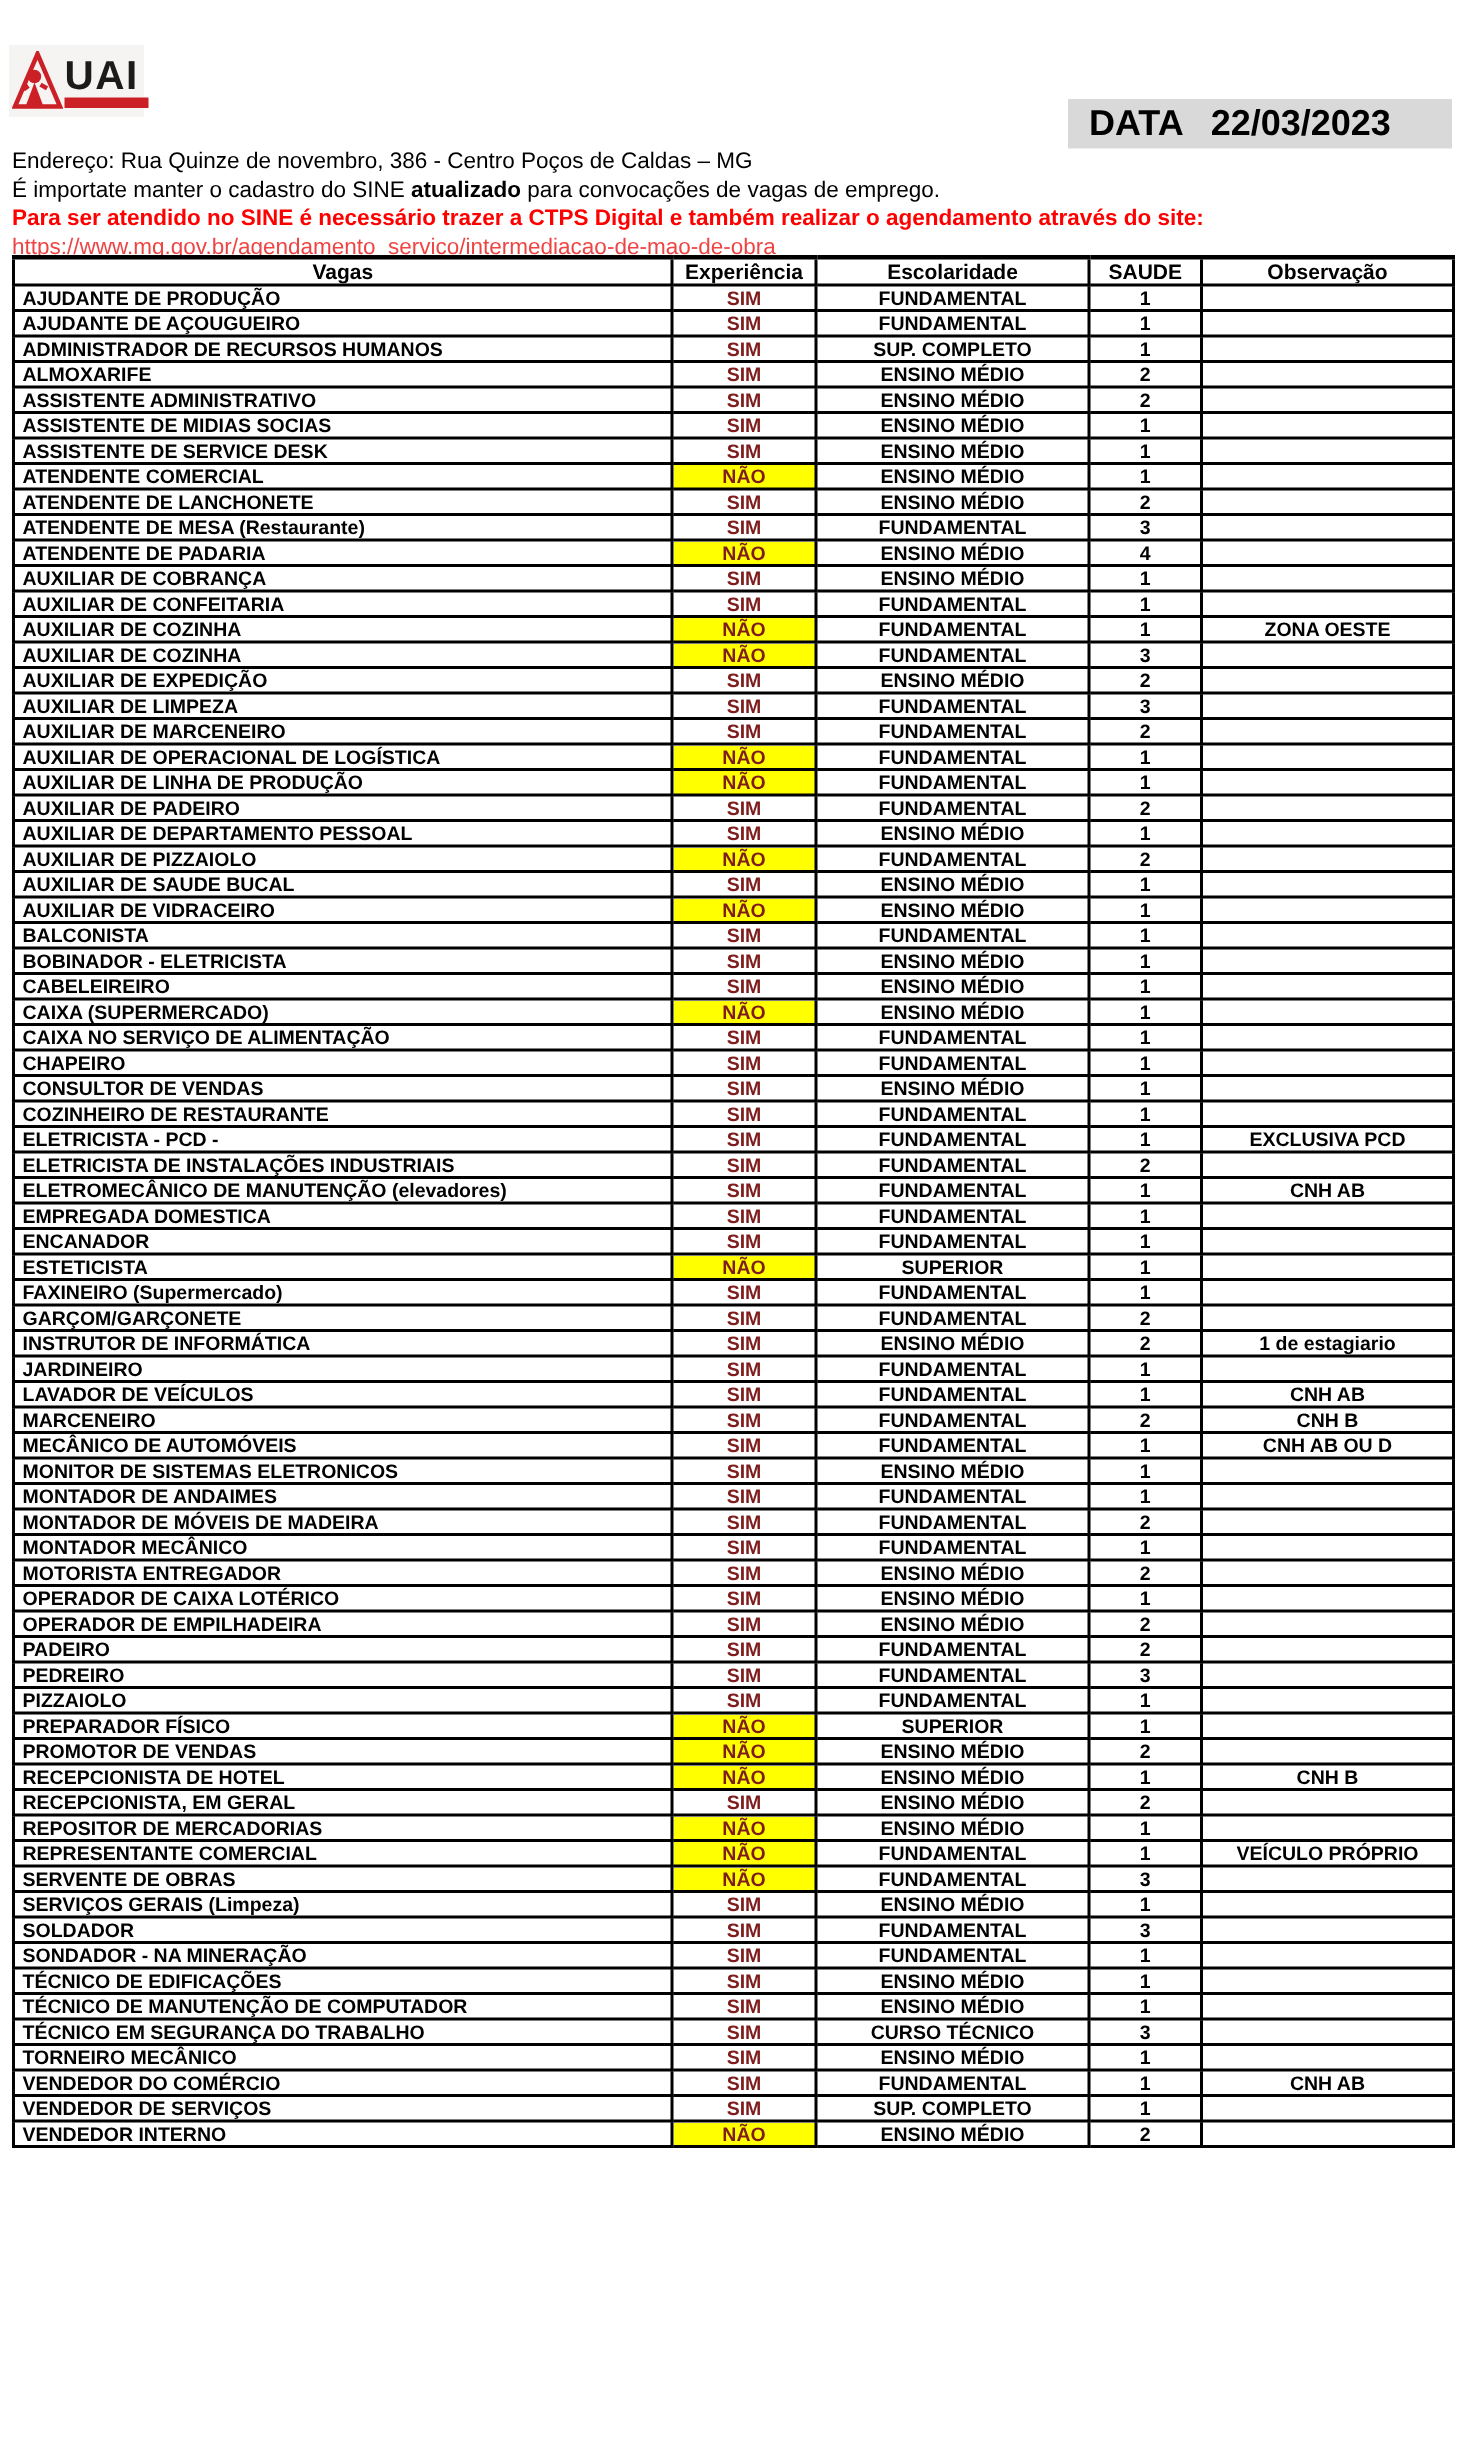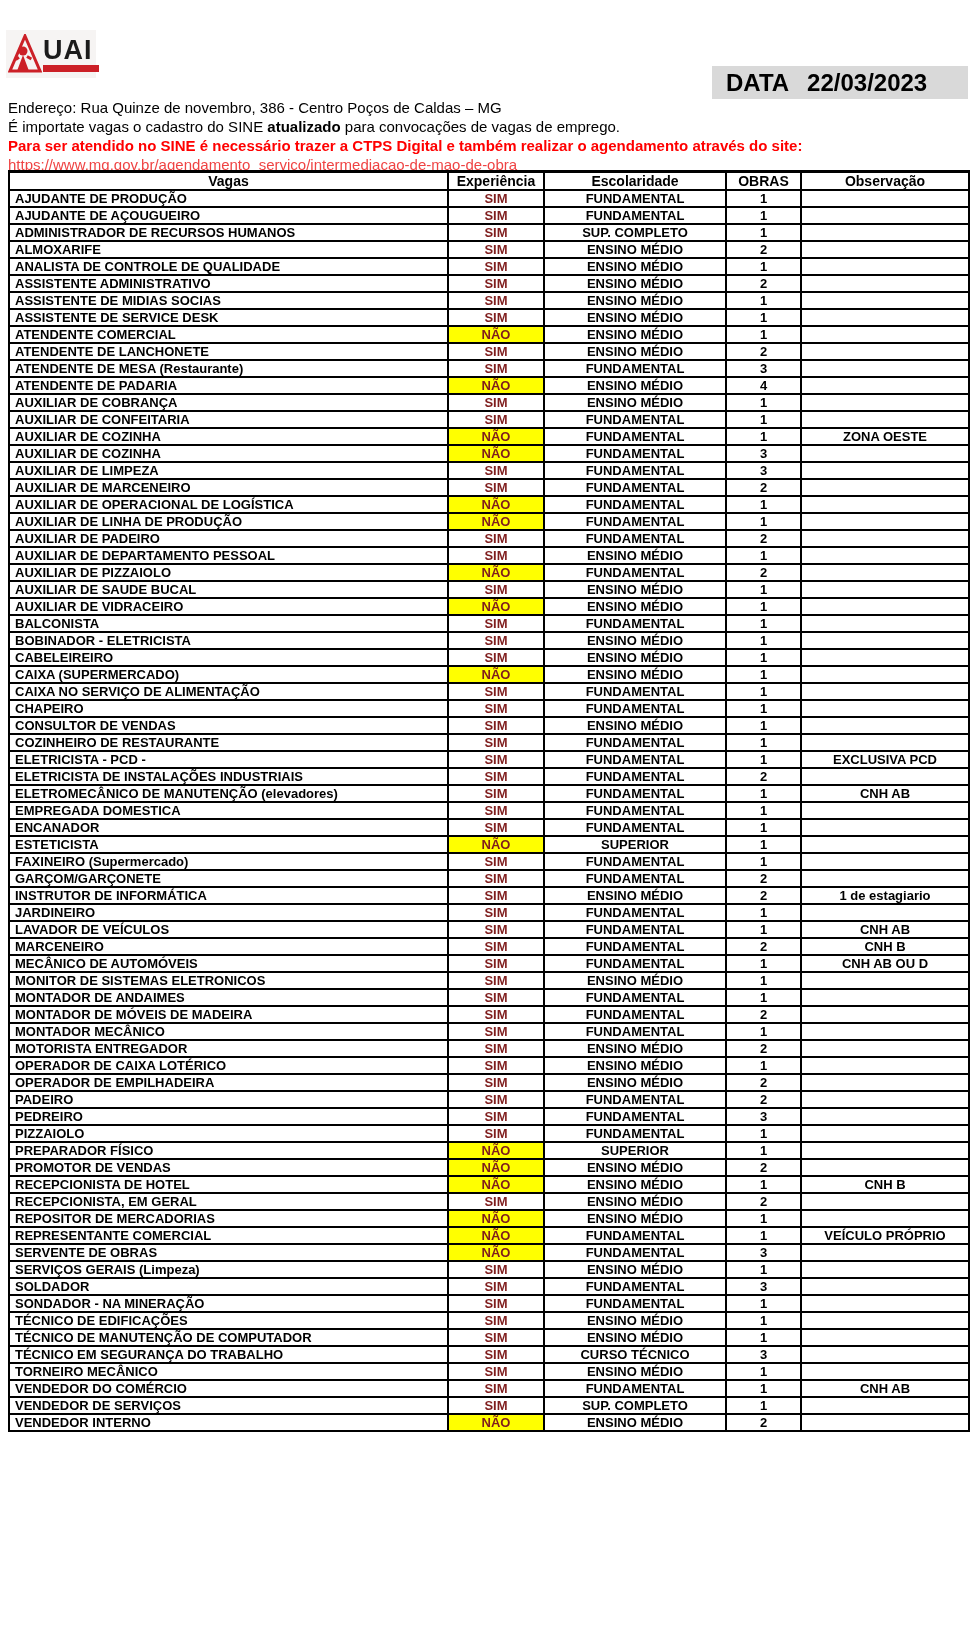--- a/index.html
+++ b/index.html
@@ -96,39 +96,39 @@
     </div>
   </div>
 
   <div class="date-box">
     <span>DATA</span>
     <span>22/03/2023</span>
   </div>
 
   <div class="info">
     <p>Endereço: Rua Quinze de novembro, 386 - Centro Poços de Caldas – MG</p>
-    <p><span>É importate vagas o cadastro do SINE </span><b>atualizado</b><span> para convocações de vagas de emprego.</span></p>
+    <p><span>É importate manter o cadastro do SINE </span><b>atualizado</b><span> para convocações de vagas de emprego.</span></p>
     <p class="red-bold">Para ser atendido no SINE é necessário trazer a CTPS Digital e também realizar o agendamento através do site:</p>
     <p><a class="link">https://www.mg.gov.br/agendamento_servico/intermediacao-de-mao-de-obra</a></p>
   </div>
 
   <table class="vagas">
     <colgroup>
       <col class="c-vaga">
         <col class="c-exp">
         <col class="c-esc">
         <col class="c-qtde">
         <col class="c-obs">
     </colgroup>
     <thead>
       <tr>
         <th>Vagas</th>
         <th>Experiência</th>
         <th>Escolaridade</th>
-        <th>OBRAS</th>
+        <th>SAUDE</th>
         <th>Observação</th>
       </tr>
     </thead>
     <tbody id="table-body">
         <tr>
           <td class="vaga">AJUDANTE DE PRODUÇÃO</td>
           <td class="sim">SIM</td>
           <td>FUNDAMENTAL</td>
           <td>1</td>
           <td></td>
@@ -148,27 +148,20 @@
           <td></td>
         </tr>
         <tr>
           <td class="vaga">ALMOXARIFE</td>
           <td class="sim">SIM</td>
           <td>ENSINO MÉDIO</td>
           <td>2</td>
           <td></td>
         </tr>
         <tr>
-          <td class="vaga">ANALISTA DE CONTROLE DE QUALIDADE</td>
-          <td class="sim">SIM</td>
-          <td>ENSINO MÉDIO</td>
-          <td>1</td>
-          <td></td>
-        </tr>
-        <tr>
           <td class="vaga">ASSISTENTE ADMINISTRATIVO</td>
           <td class="sim">SIM</td>
           <td>ENSINO MÉDIO</td>
           <td>2</td>
           <td></td>
         </tr>
         <tr>
           <td class="vaga">ASSISTENTE DE MIDIAS SOCIAS</td>
           <td class="sim">SIM</td>
           <td>ENSINO MÉDIO</td>
@@ -229,20 +222,27 @@
           <td class="nao">NÃO</td>
           <td>FUNDAMENTAL</td>
           <td>1</td>
           <td>ZONA OESTE</td>
         </tr>
         <tr>
           <td class="vaga">AUXILIAR DE COZINHA</td>
           <td class="nao">NÃO</td>
           <td>FUNDAMENTAL</td>
           <td>3</td>
+          <td></td>
+        </tr>
+        <tr>
+          <td class="vaga">AUXILIAR DE EXPEDIÇÃO</td>
+          <td class="sim">SIM</td>
+          <td>ENSINO MÉDIO</td>
+          <td>2</td>
           <td></td>
         </tr>
         <tr>
           <td class="vaga">AUXILIAR DE LIMPEZA</td>
           <td class="sim">SIM</td>
           <td>FUNDAMENTAL</td>
           <td>3</td>
           <td></td>
         </tr>
         <tr>

